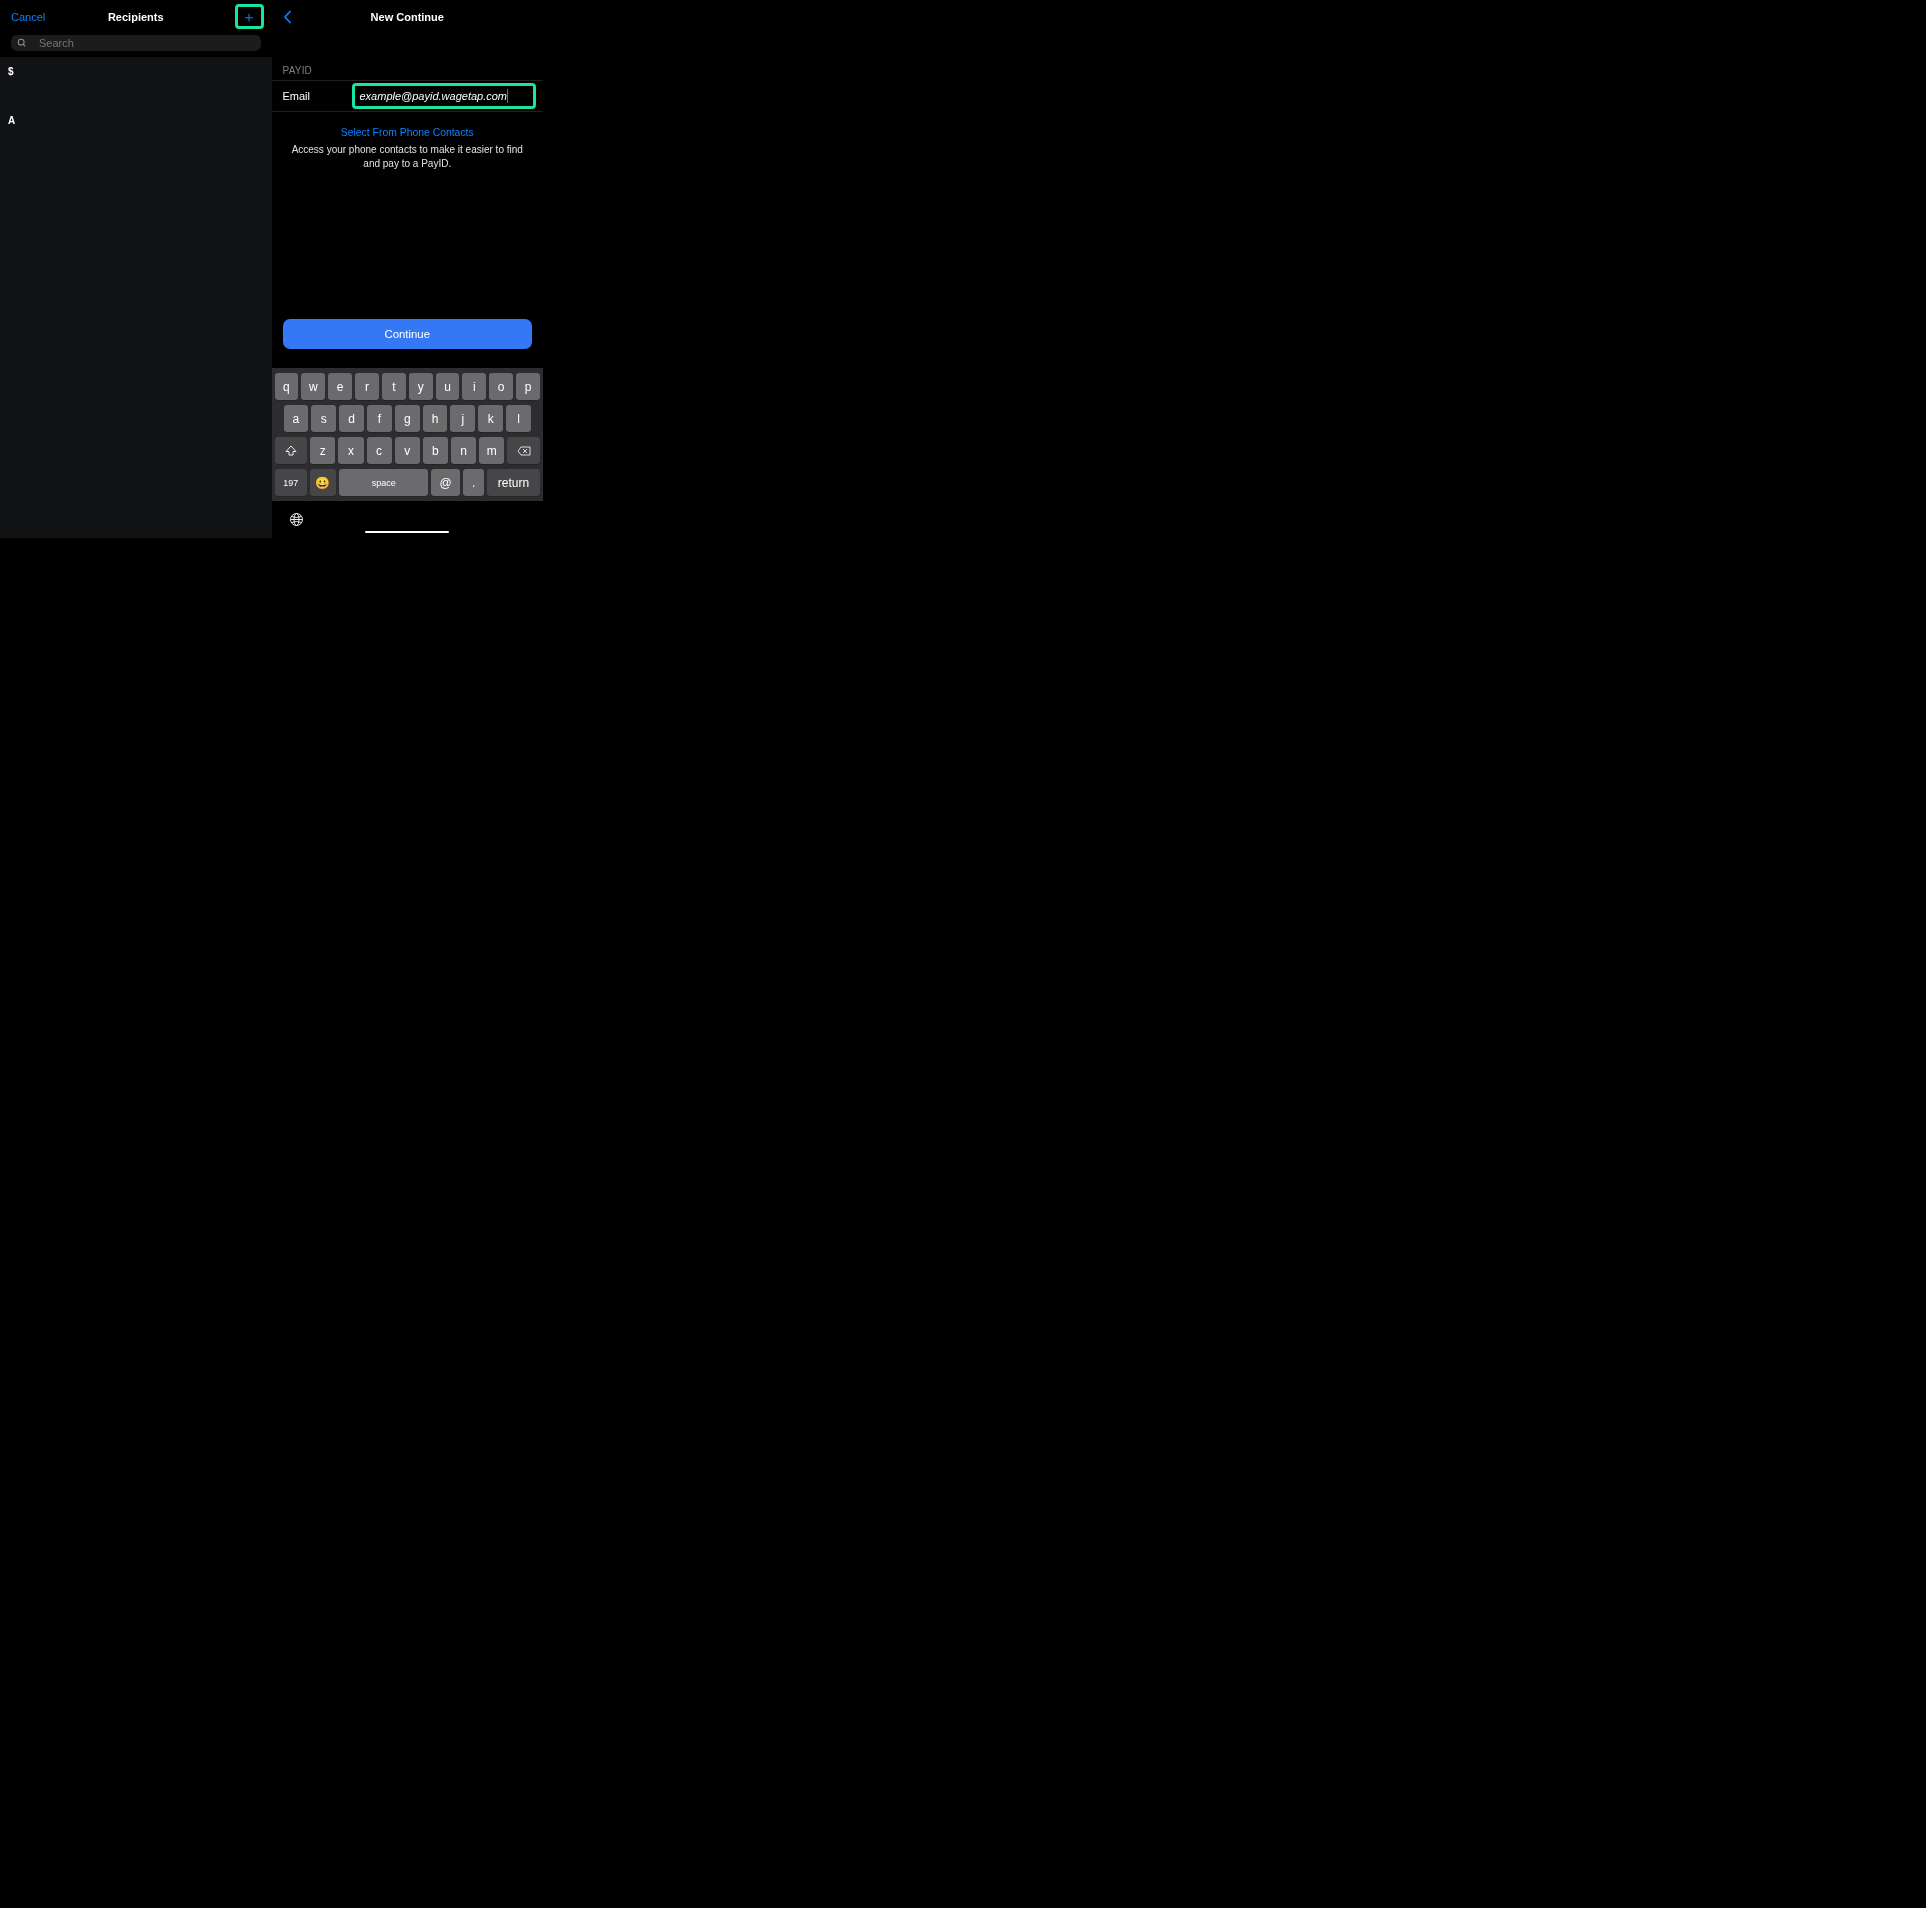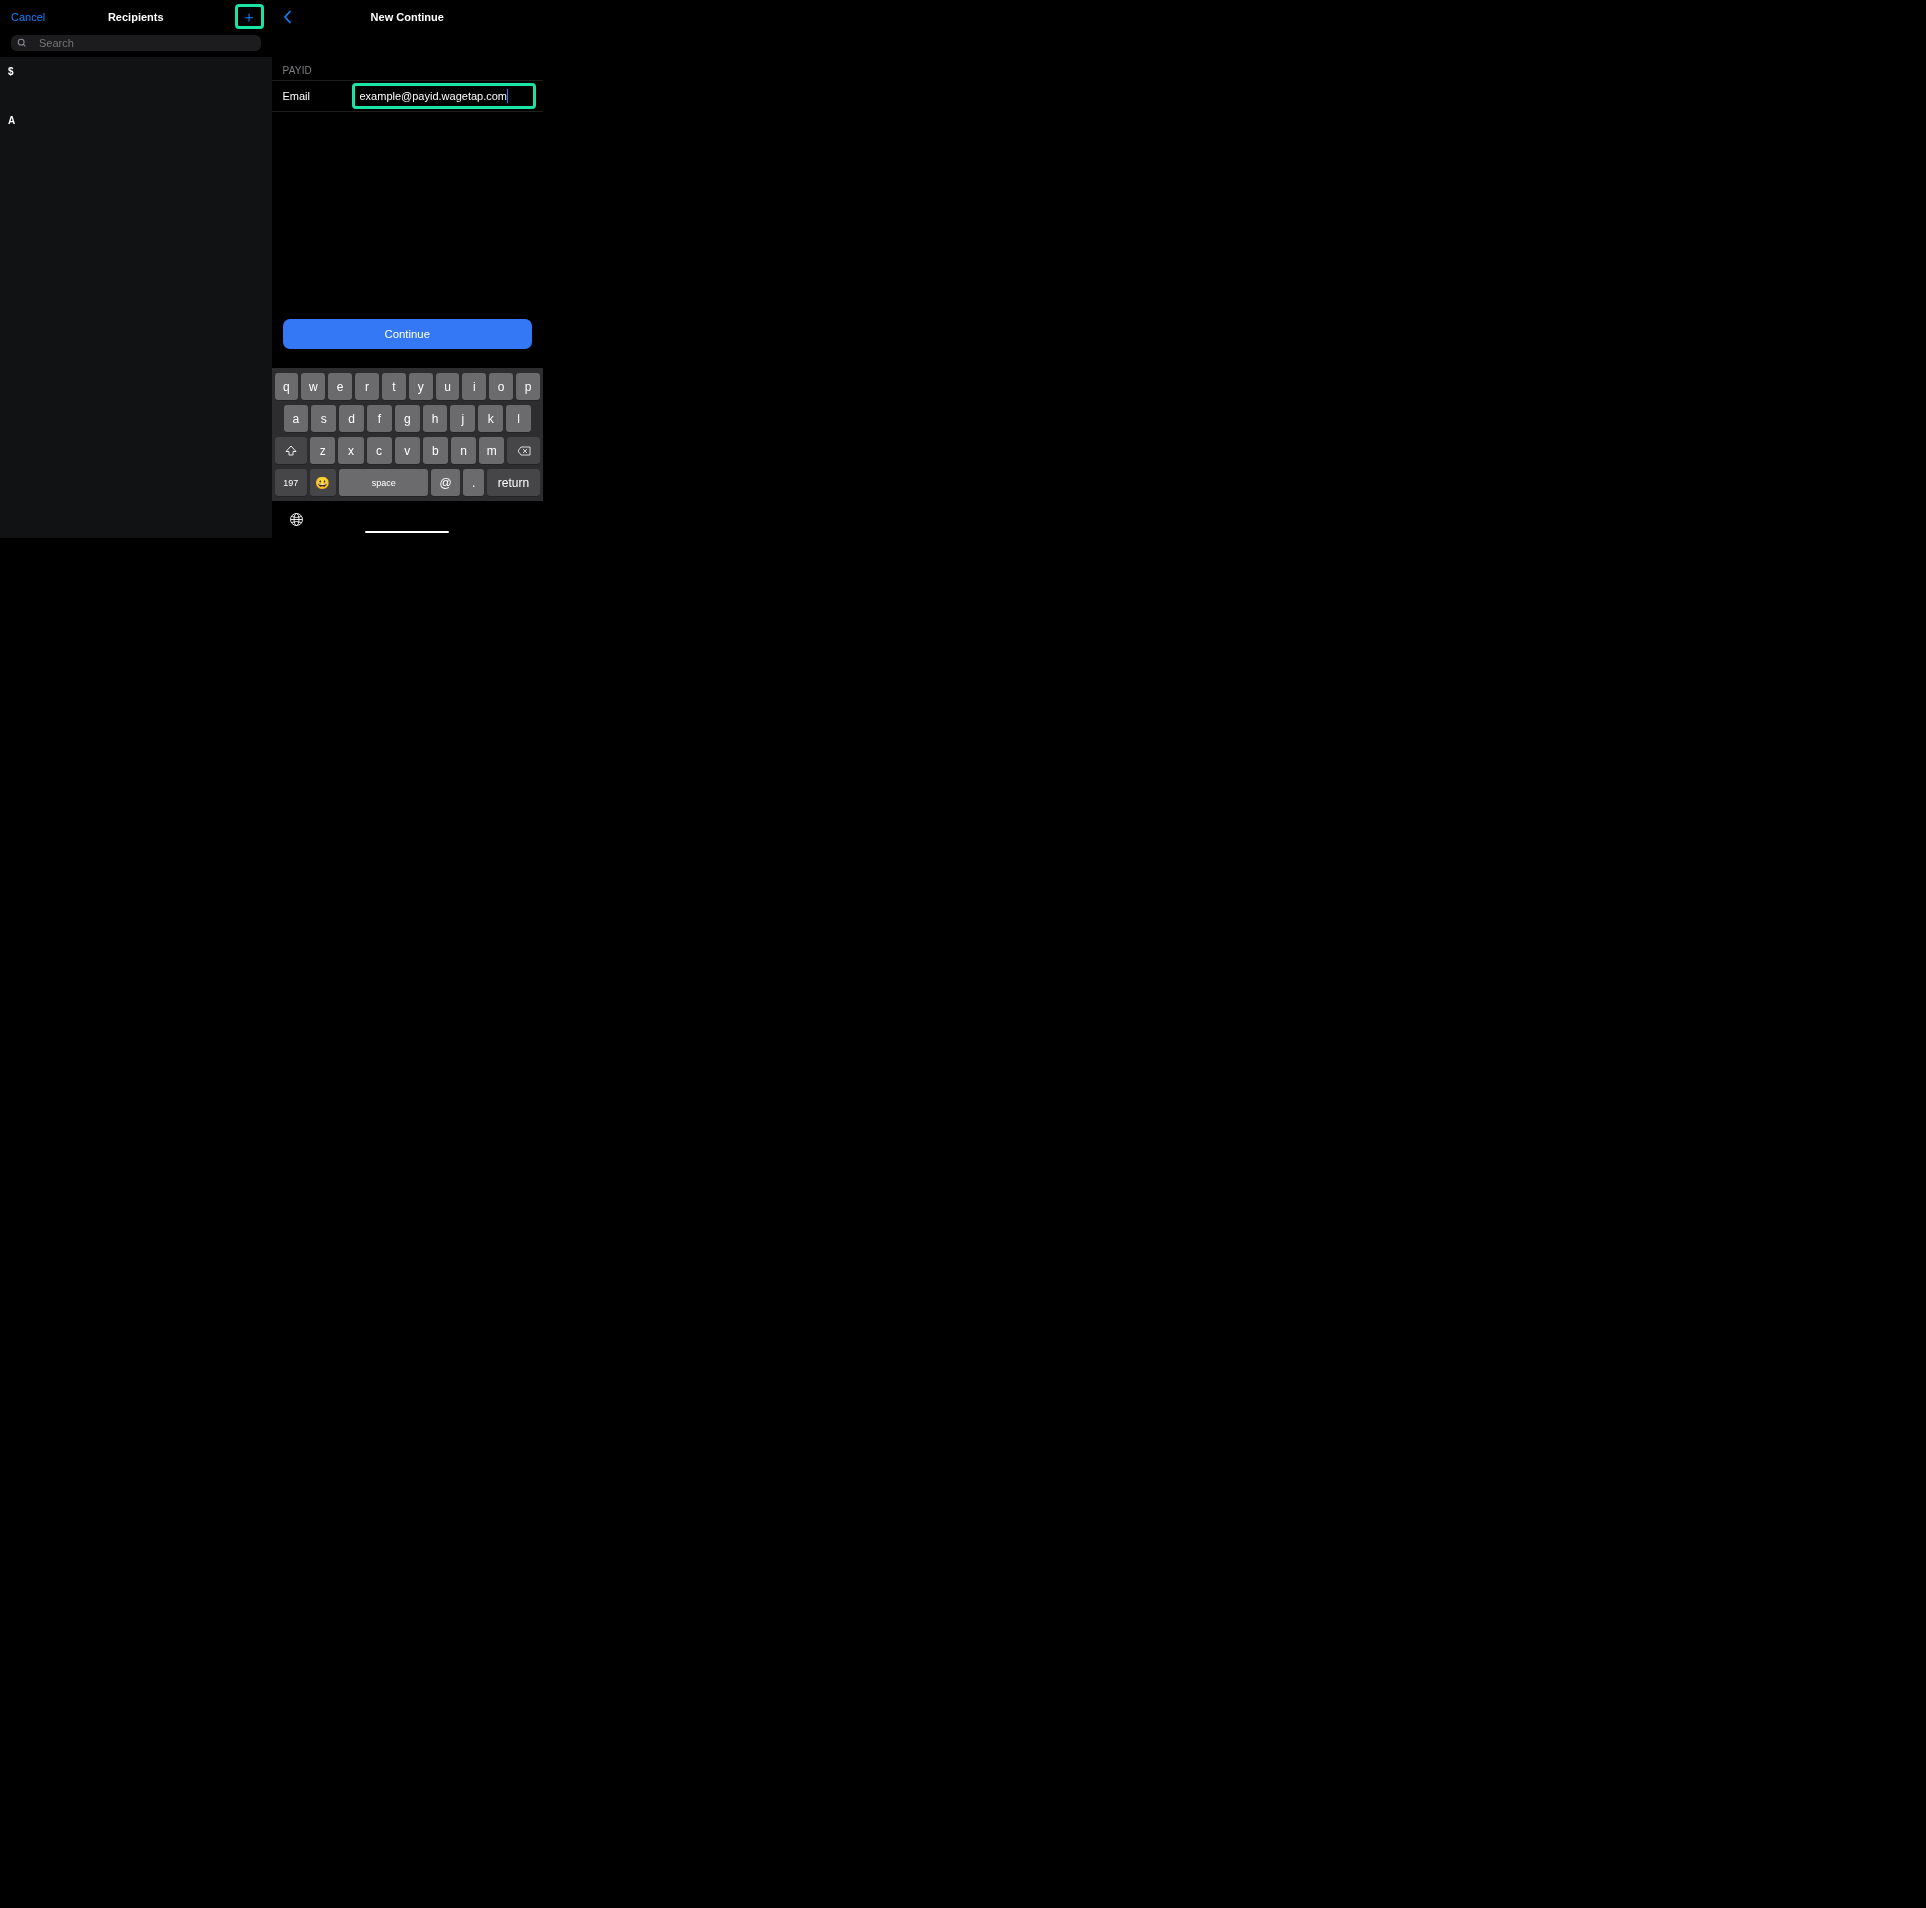--- a/index.html
+++ b/index.html
@@ -145,20 +145,21 @@
     width: 59px;
   }
   .form-value-wrap {
     border: 3px solid #19e3a5;
     border-radius: 4px;
     padding: 3px 5px;
     flex: 1;
     display: flex;
     align-items: center;
     position: relative;
+    font-style: italic;
   }
   .form-value {
     color: #fff;
     font-size: 11px;
     white-space: nowrap;
   }
   .cursor {
     width: 1px;
     height: 14px;
     background: #0a84ff;
@@ -303,20 +304,24 @@
       <div class="form-group-label">PAYID</div>
       <div class="form-row">
         <div class="form-label">Email</div>
         <div class="form-value-wrap">
           <span class="form-value">example@payid.wagetap.com</span>
             <span class="cursor"></span>
         </div>
       </div>
     </div>
 
+    <div class="contacts-block">
+      <div class="contacts-link">Select From Phone Contacts</div>
+      <div class="contacts-desc">Access your phone contacts to make it easier to find and pay to a PayID.</div>
+    </div>
 
     <div class="spacer-flex"></div>
 
     <div class="continue-wrap">
       <button class="continue-btn">Continue</button>
     </div>
 
     <div class="keyboard">
       <div class="kb-row" id="kb-row1">
           <div class="kb-key">q</div>

